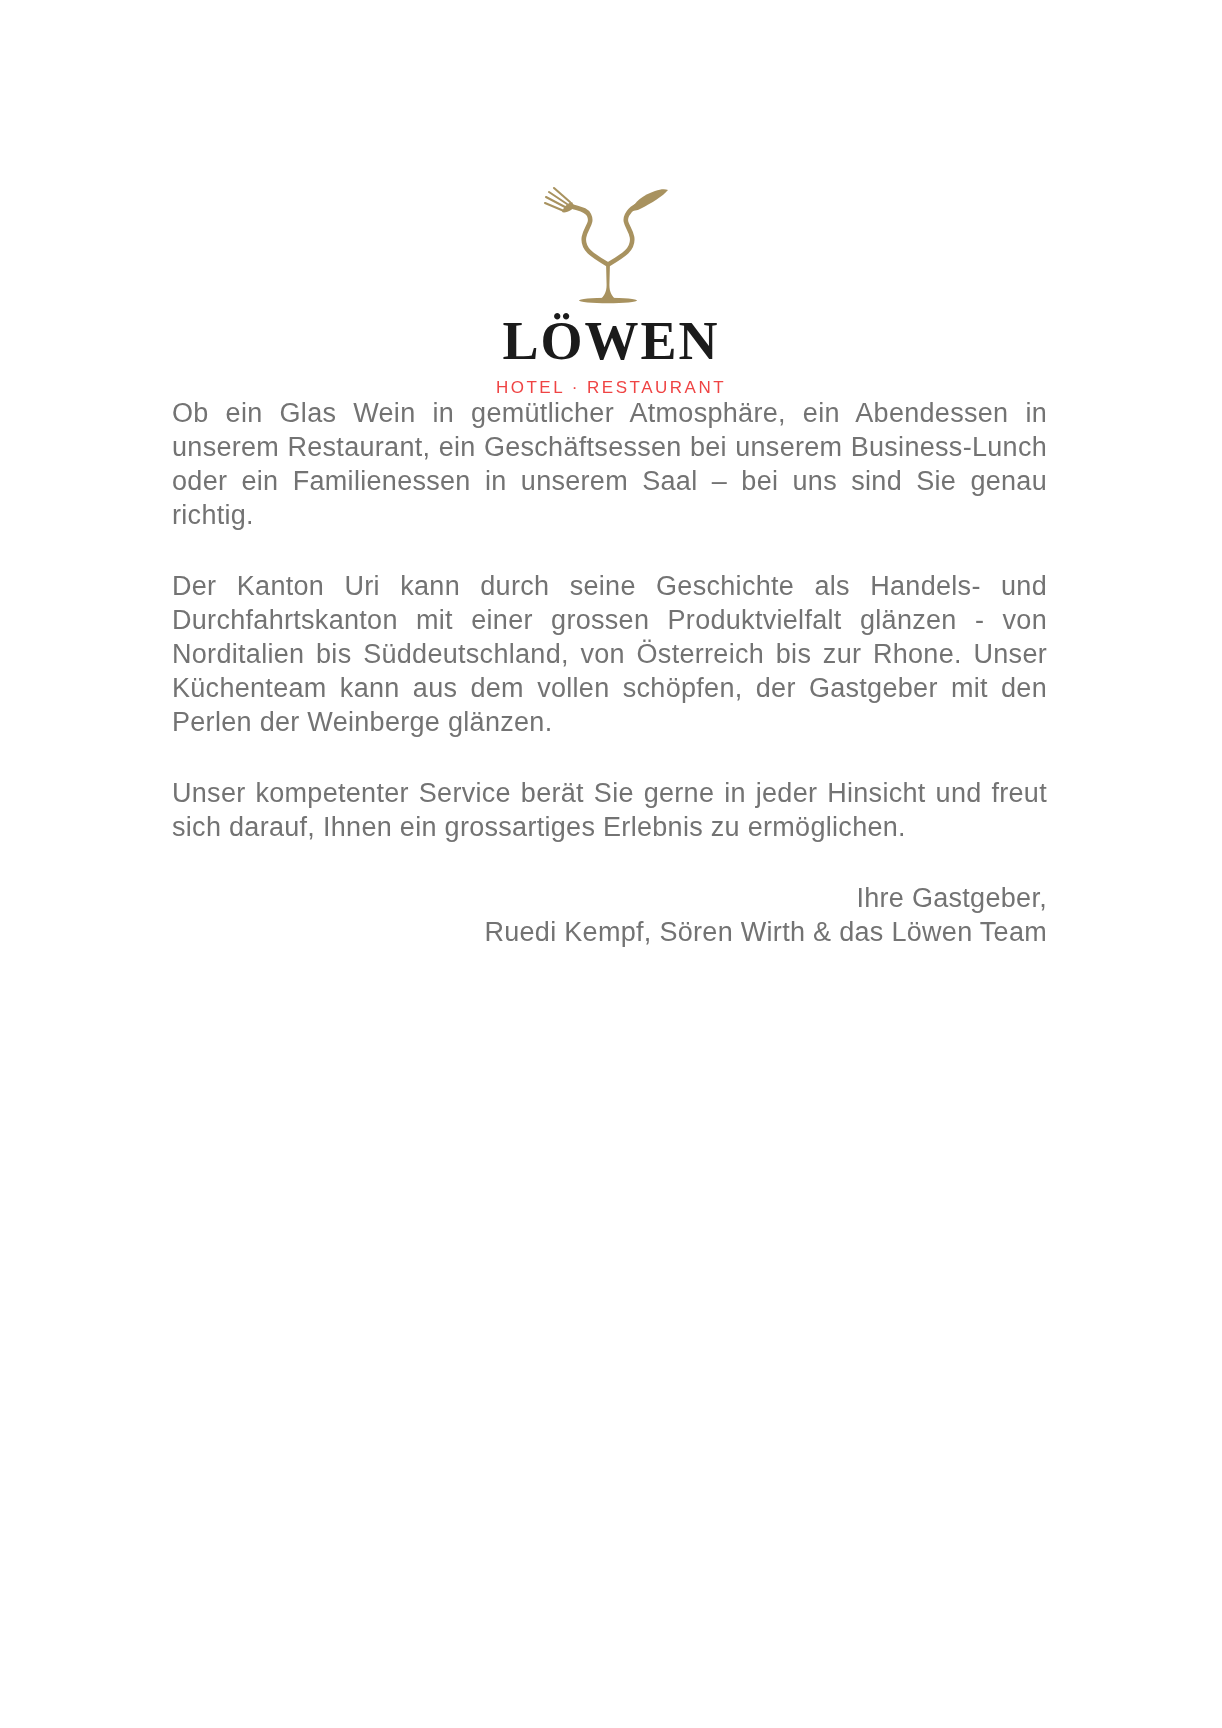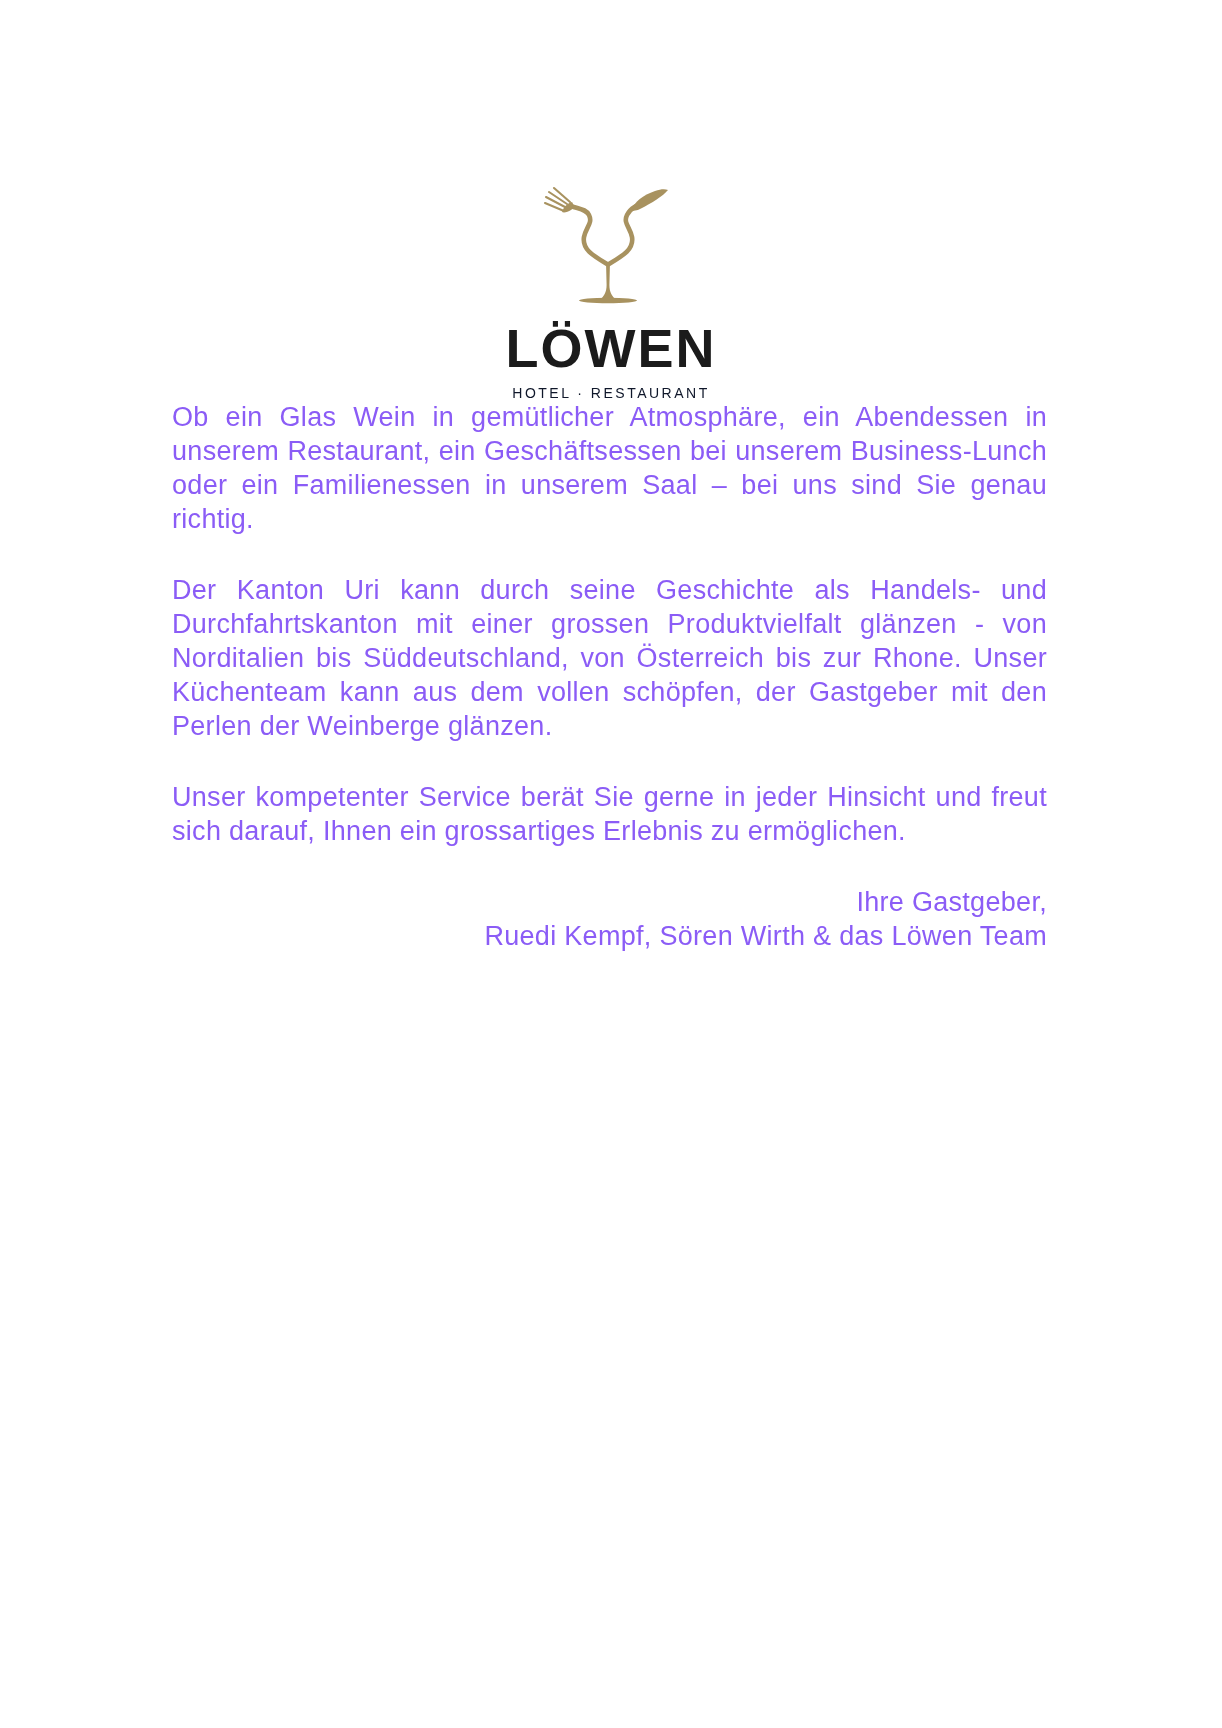--- a/index.html
+++ b/index.html
@@ -25,55 +25,56 @@
     padding-top: 181px;
     text-align: center;
   }
   .logo-mark {
     display: block;
     margin: 0 auto;
     width: 150px;
     height: 132px;
   }
   .logo-word {
-    margin-top: 8px;
+    margin-top: 1px;
     font-size: 54px;
     line-height: 1;
     font-weight: 700;
     letter-spacing: 2px;
     color: #1b1b1b;
+    font-family: Liberation Serif, serif;
   }
   .logo-sub {
     margin-top: 11px;
-    font-size: 14px;
+    font-size: 17px;
     line-height: 1;
     font-weight: 400;
     letter-spacing: 2.5px;
-    color: #0f172a;
+    color: #ef4444;
   }
   
   .content {
     padding: 0 175px 0 172px;
   }
   .content h1 {
     margin: 218px 0 50px 0;
     font-size: 41px;
     line-height: 1;
     font-weight: 400;
     font-variant: small-caps;
     letter-spacing: 2px;
     color: #383838;
   }
   .content p {
     margin: 0 0 37px 0;
     font-size: 27px;
     line-height: 34px;
     letter-spacing: 0.3px;
     text-align: justify;
-    color: #8b5cf6;
+    color: #737373;
   }
   .content p.signature {
     text-align: right;
     margin-bottom: 0;
   }
 </style>
 </head>
 <body>
 
 <div class="page">

